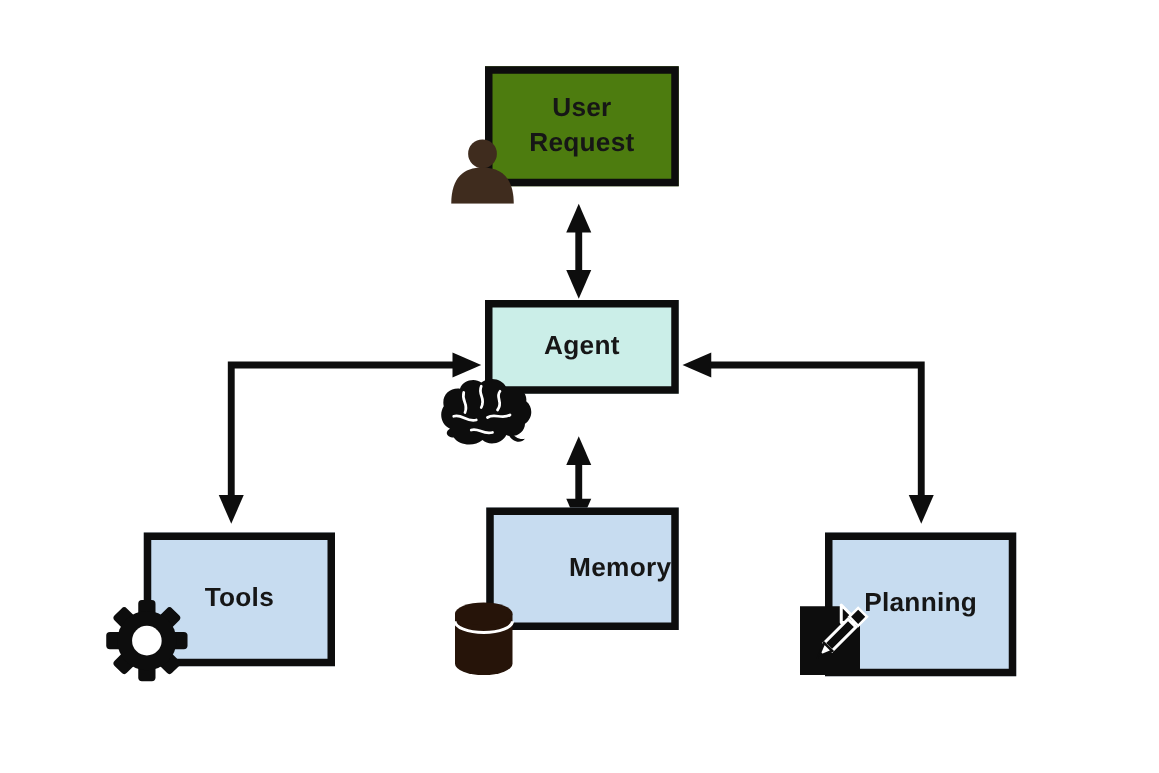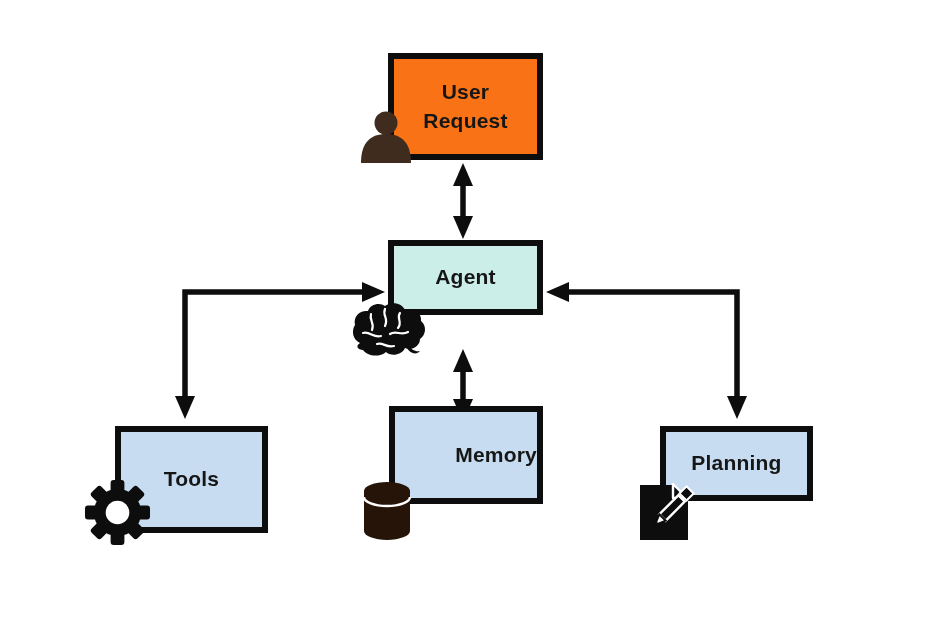--- a/index.html
+++ b/index.html
@@ -25,25 +25,25 @@
   }
   .node-label {
     font-size: 21px;
     font-weight: 700;
     color: #161616;
     text-align: center;
     line-height: 1.35;
     max-width: 112px;
     letter-spacing: 0.2px;
   }
-  #node-user-request { left: 388px; top: 53px;  width: 155px; height: 107px; background: #f97316; }
+  #node-user-request { left: 388px; top: 53px;  width: 155px; height: 96px; background: #4d7c0f; }
   #node-agent        { left: 388px; top: 240px; width: 155px; height: 75px; background: #cbeee8; }
   #node-tools        { left: 115px; top: 426px; width: 153px; height: 107px; background: #c7dcf0; }
   #node-memory       { left: 389px; top: 406px; width: 154px; height: 98px; background: #c7dcf0; justify-content: flex-end; }
-  #node-planning     { left: 660px; top: 426px; width: 153px; height: 75px; background: #c7dcf0; }
+  #node-planning     { left: 660px; top: 426px; width: 153px; height: 115px; background: #c7dcf0; }
 
   .icon {
     position: absolute;
     pointer-events: none;
   }
   #person-icon   { left: 357px; top: 111px; width: 58px;  height: 52px; }
   #brain-icon    { left: 350px; top: 301px; width: 78px;  height: 58px; }
   #gear-icon     { left: 84px;  top: 479px; width: 67px;  height: 67px; }
   #database-icon { left: 361px; top: 478px; width: 52px;  height: 65px; }
   #document-pencil-icon { left: 639px; top: 476px; width: 60px; height: 70px; }

